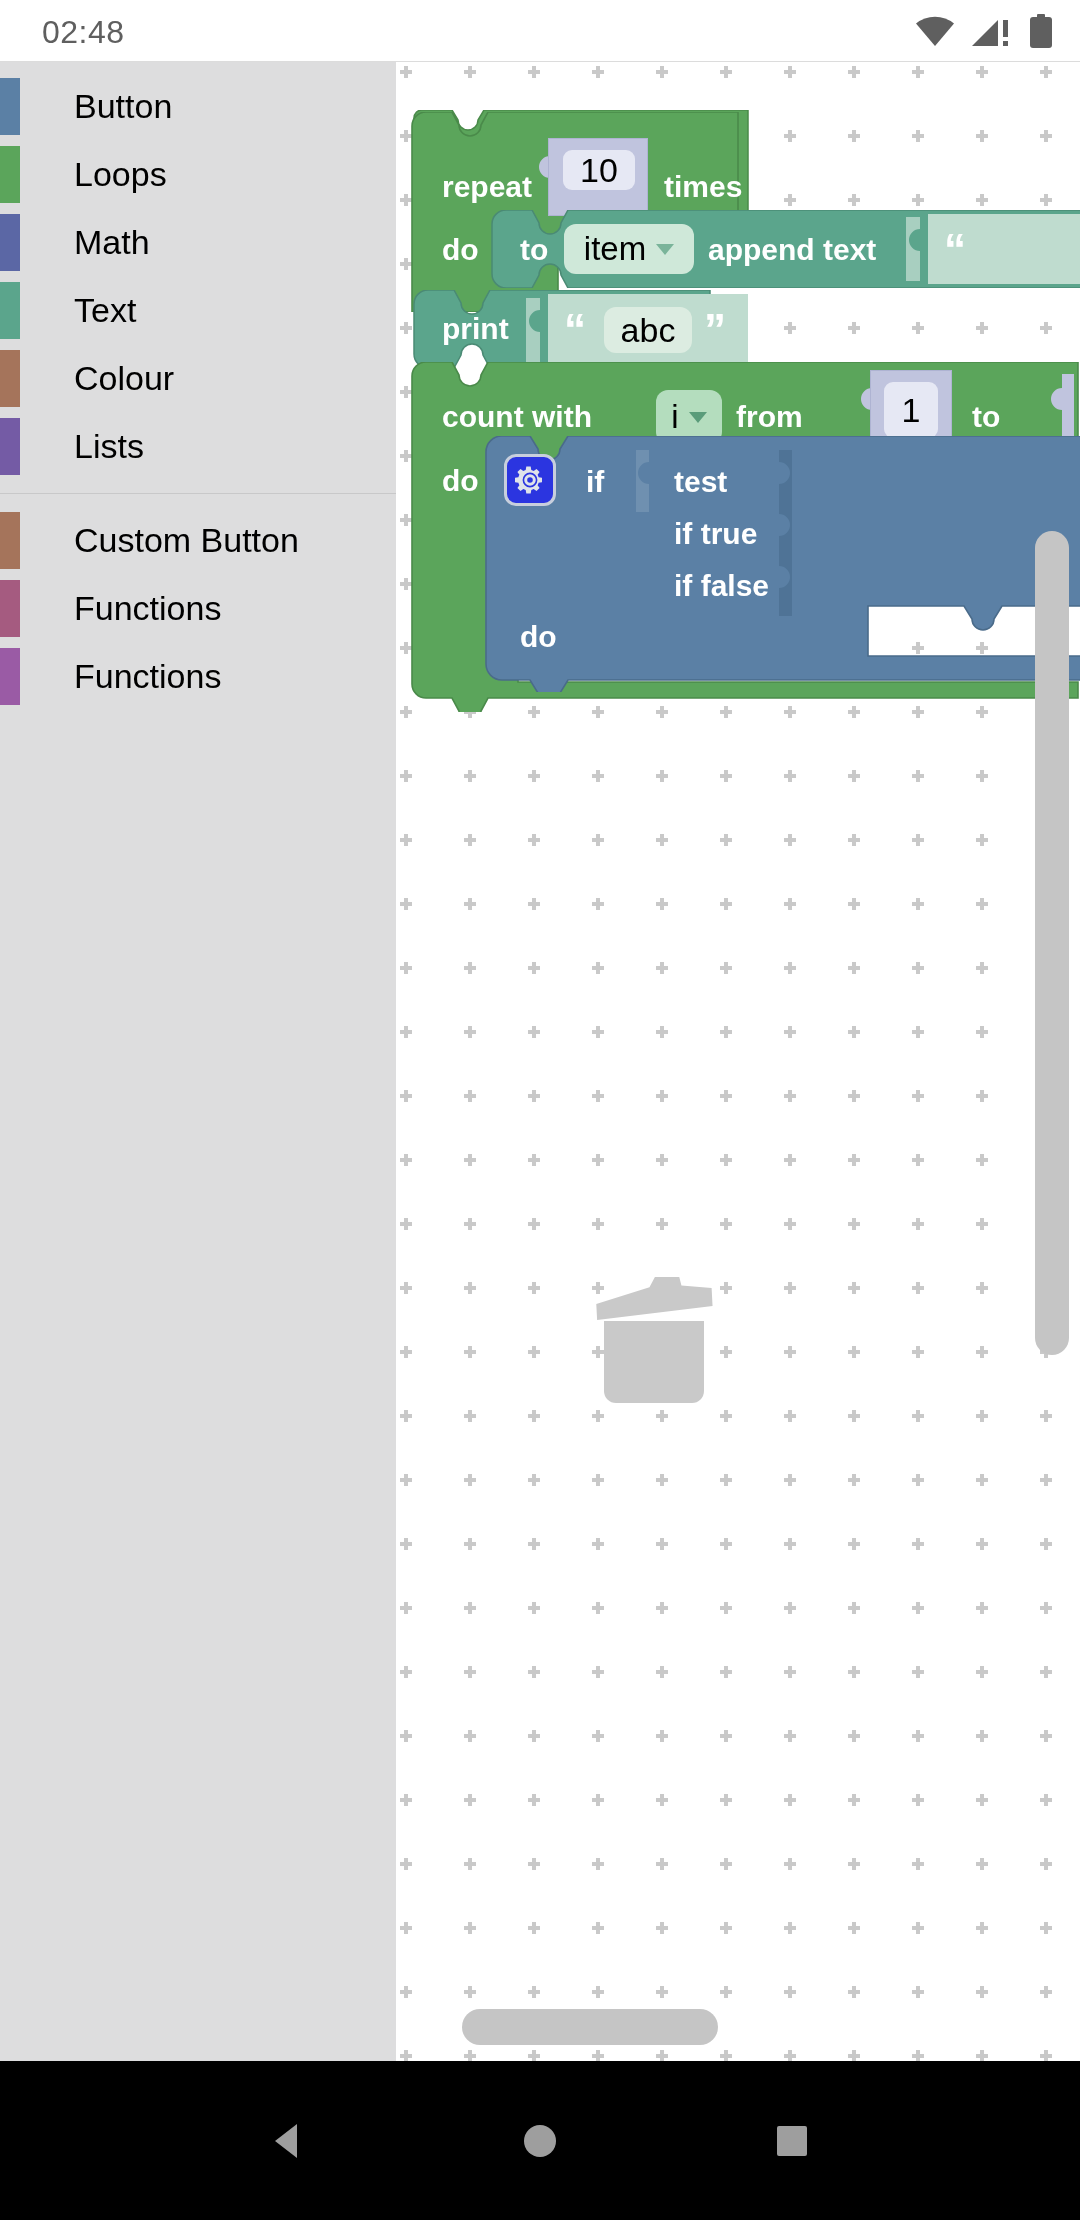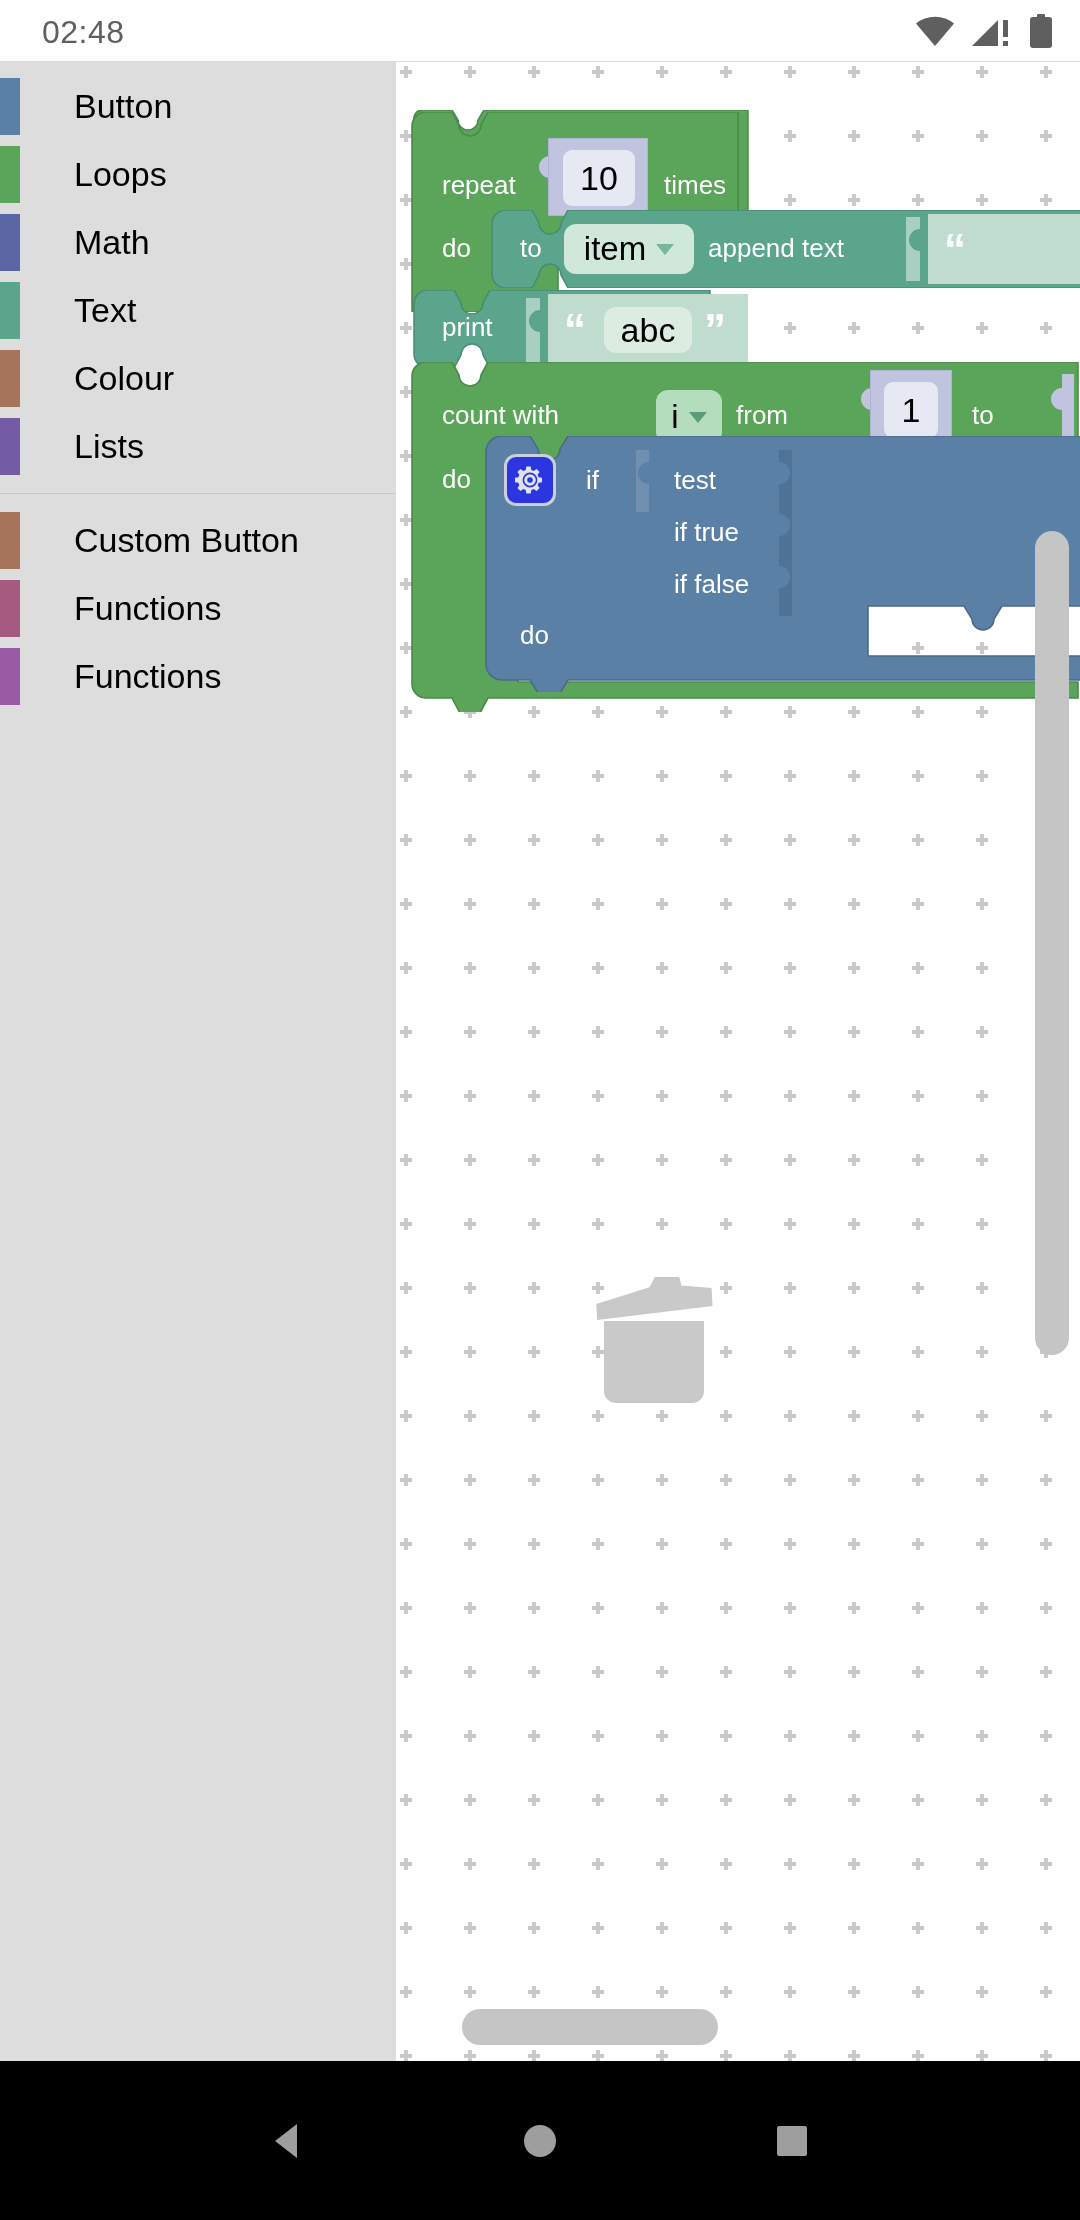--- a/index.html
+++ b/index.html
@@ -50,22 +50,23 @@
     background: #ffffff; overflow: hidden;
   }
   #grid2 {
     position: absolute; left: 0; top: 0; width: 684px; height: 1999px;
   }
 
   
   #blocks { position: absolute; left: 0; top: 0; width: 684px; height: 1999px; }
 
   .btext {
-    position: absolute; color: #ffffff; font-size: 26px; white-space: nowrap;
+    position: absolute; color: #ffffff; font-size: 30px; white-space: nowrap;
     line-height: 1;
+    font-weight: bold;
   }
 
   
   .numfield {
     position: absolute; background: #c0c4de;
     border: 1px solid #aeb3d2;
   }
   .numfield .inner {
     position: absolute; left: 14px; top: 11px;
     background: #e6e8f4; border-radius: 9px;
@@ -208,21 +209,21 @@
       <svg style="position:absolute;left:14px;top:50px;" width="330" height="200" viewBox="0 0 330 200">
         <path d="M2 14 a14 14 0 0 1 14 -14 h26 l7 13 a11 11 0 0 0 22 0 l7 -13 h250 v120 h-180 v80 h-146 z" fill="#5ba55b" stroke="#4a8a4a" stroke-width="1.6"></path>
       </svg>
 
       <span class="btext" style="left:46px; top:110px;">repeat</span>
 
       <svg style="position:absolute;left:136px;top:80px;" width="30" height="70" viewBox="0 0 30 70">
         <path d="M30 0 h-12 v14 a11 11 0 0 0 0 22 v34 h12 z" fill="#c0c4de"></path>
       </svg>
       <div class="numfield" style="left:152px; top:76px; width:100px; height:78px;">
-        <div class="inner" style="width:72px; height:56px;">10</div>
+        <div class="inner" style="width:72px; height:40px;">10</div>
       </div>
       <span class="btext" style="left:268px; top:110px;">times</span>
 
       <span class="btext" style="left:46px; top:173px;">do</span>
 
       <svg style="position:absolute;left:94px;top:148px;" width="600" height="78" viewBox="0 0 600 78">
         <path d="M2 14 a14 14 0 0 1 14 -14 h26 l7 13 a11 11 0 0 0 22 0 l7 -13 h520 v78 h-520 l-7 -13 a11 11 0 0 0 -22 0 l-7 13 h-26 a14 14 0 0 1 -14 -14 z" fill="#5ba58c" stroke="#4a8a74" stroke-width="1.5"></path>
       </svg>
       <span class="btext" style="left:124px; top:173px;">to</span>
       <div class="dropchip light" style="left:168px; top:162px; width:130px; height:50px;">

